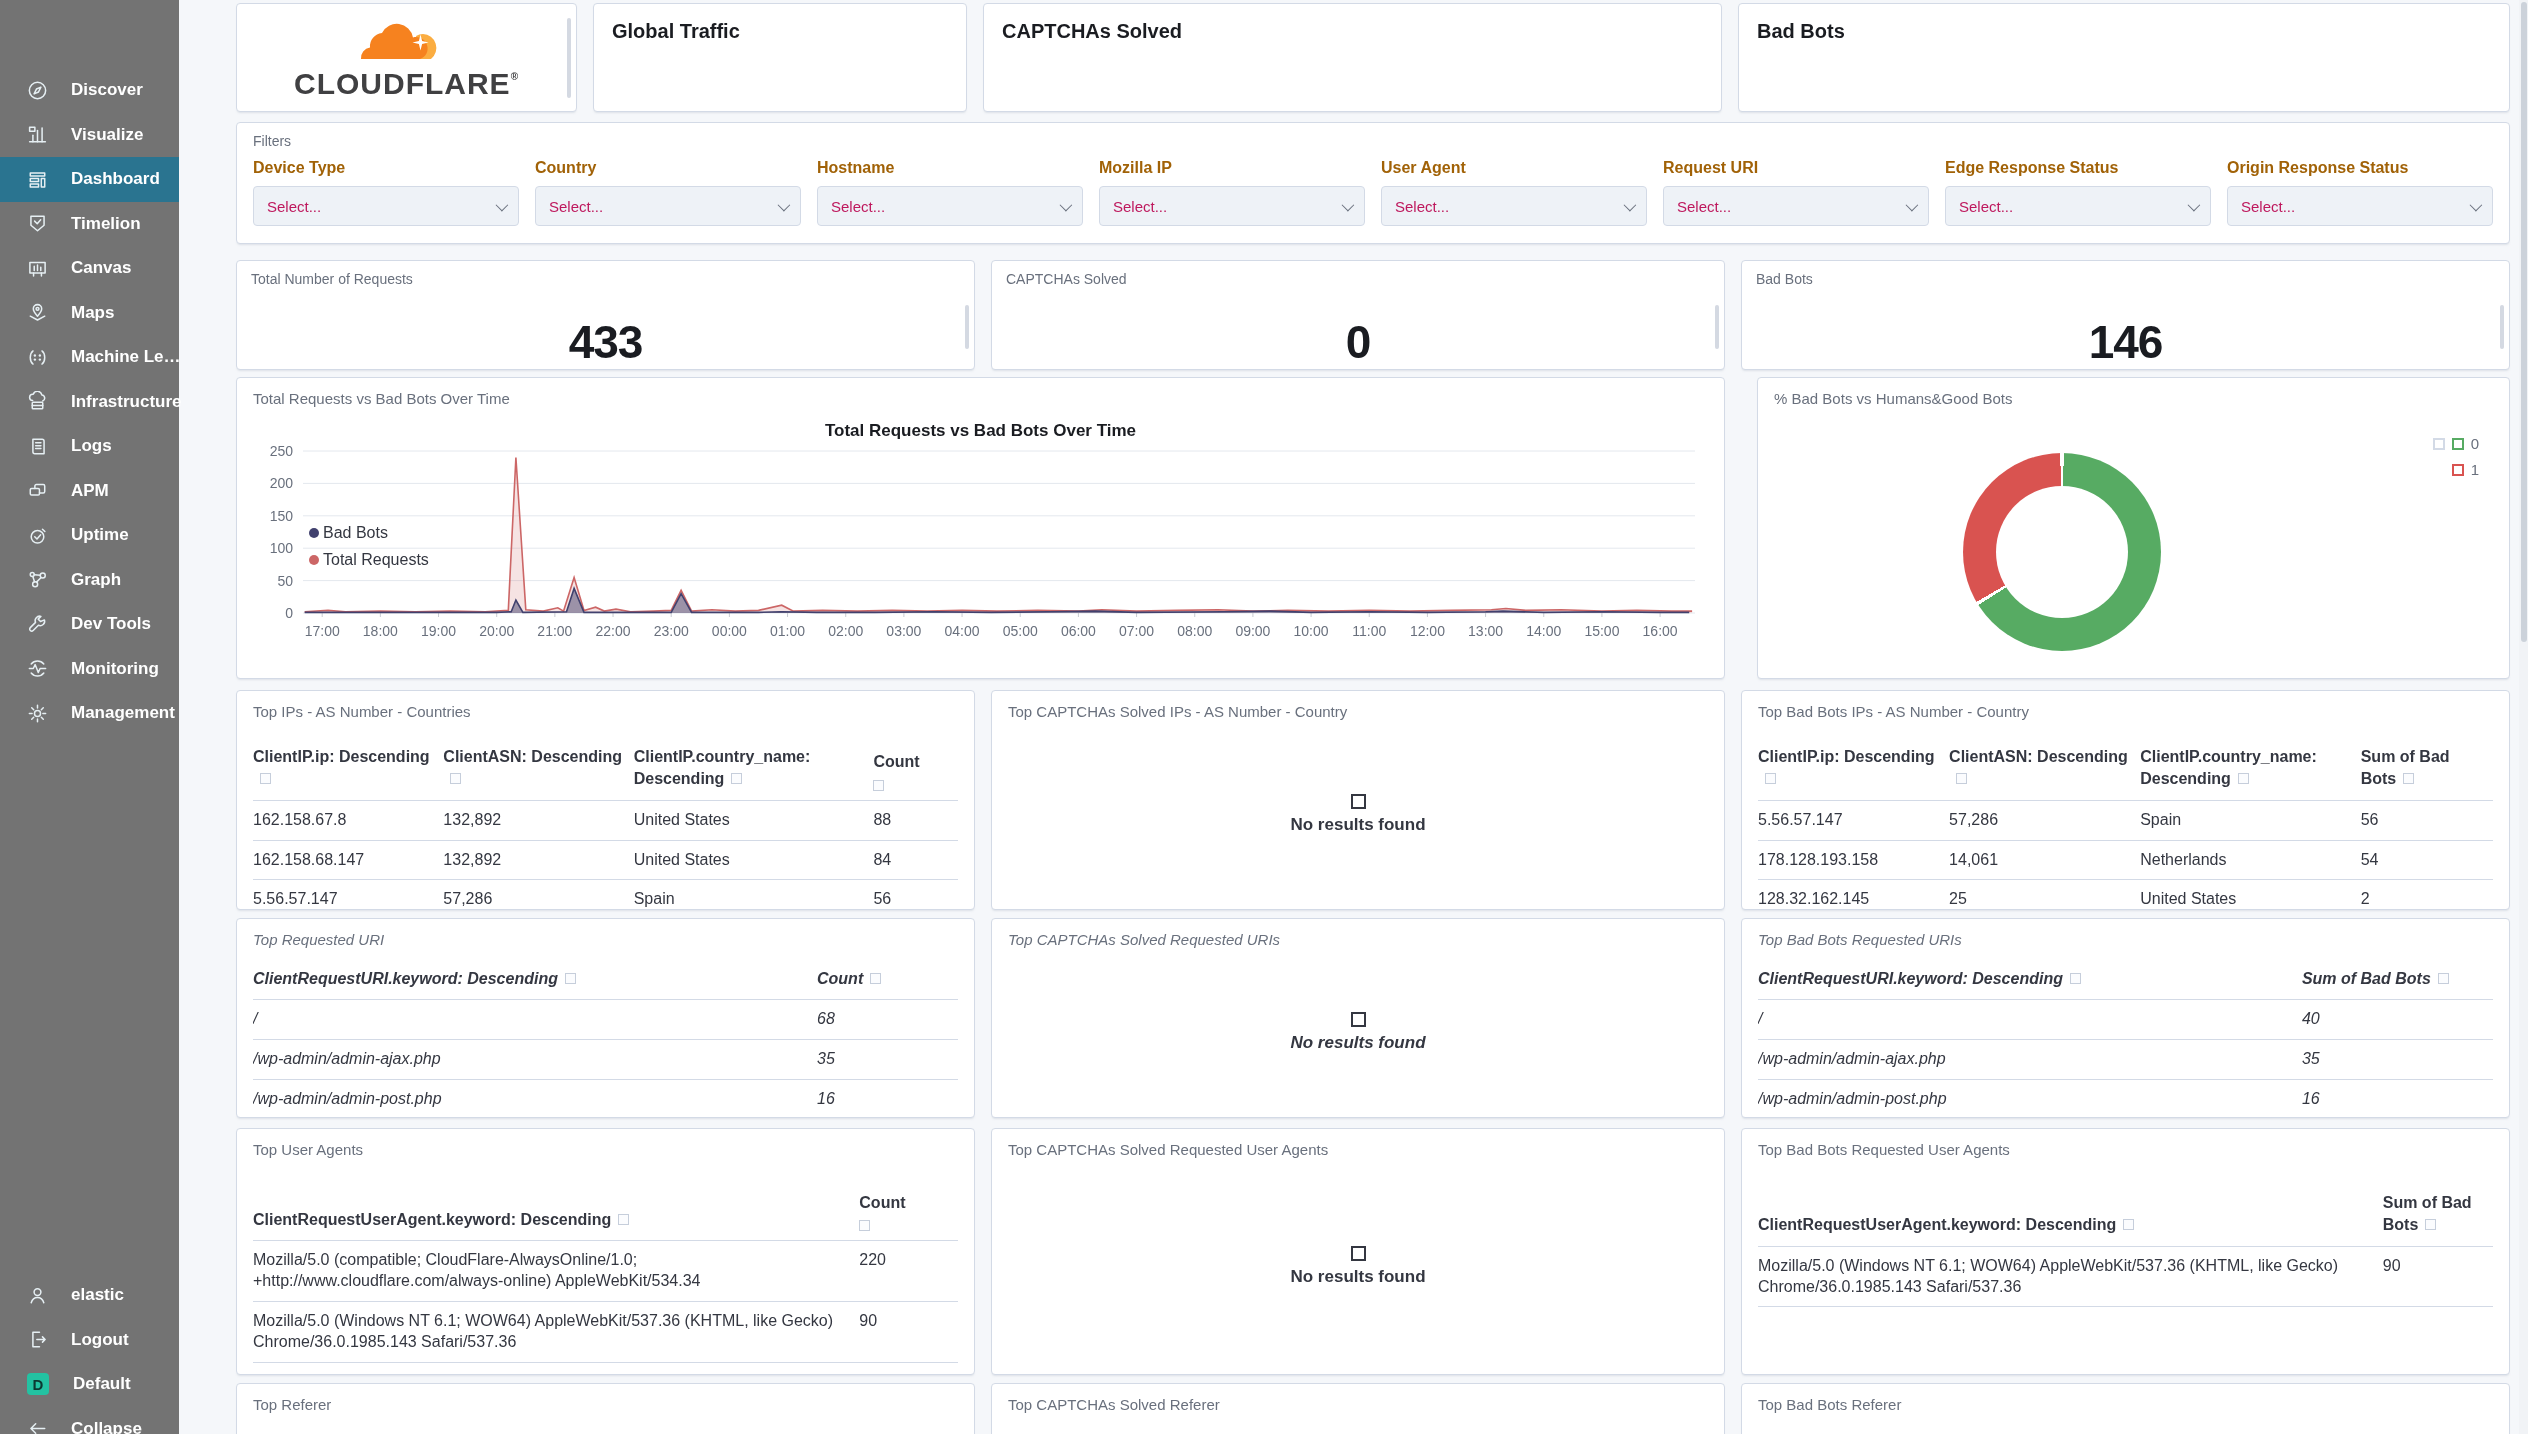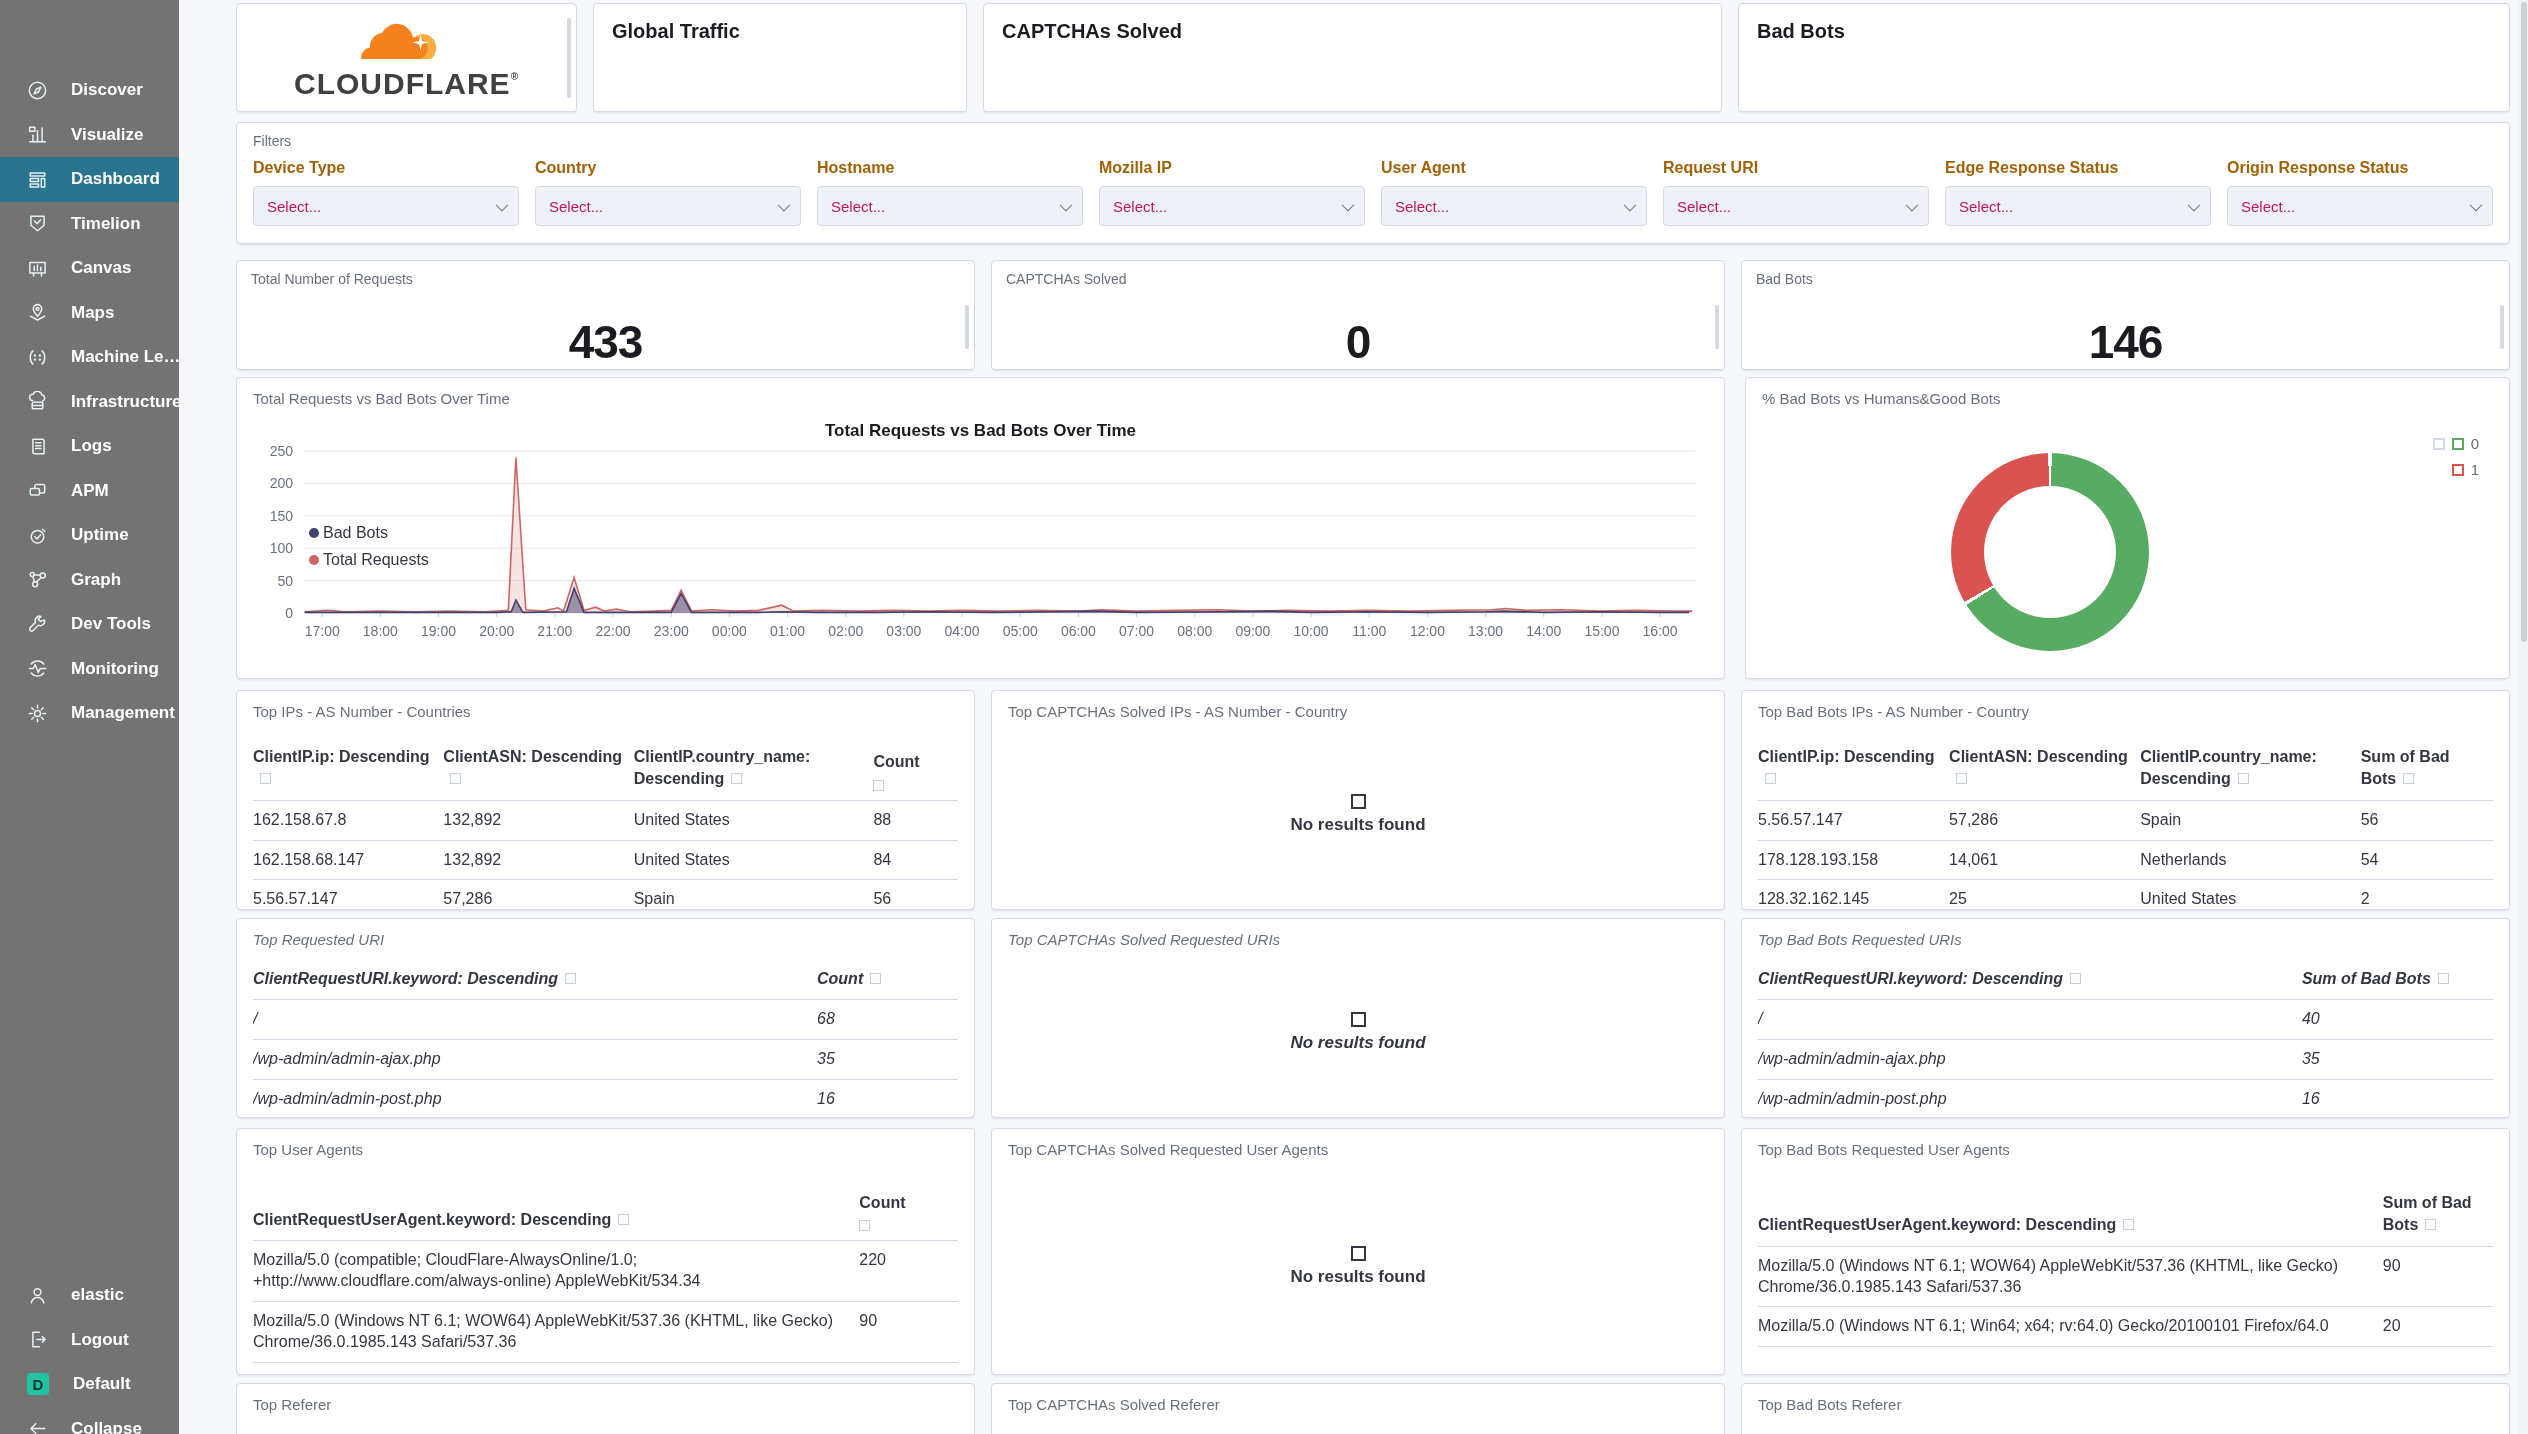--- a/index.html
+++ b/index.html
@@ -58,21 +58,21 @@
   .select .ph { color:#be185d; font-size:15px; }
   .chev { width:9px; height:9px; border-right:1.6px solid #69707d; border-bottom:1.6px solid #69707d;
     transform:rotate(45deg) translateY(-2px); }
   
   .metrics-row { display:grid; grid-template-columns:739px 734px 1fr; gap:16px; margin-top:16px; height:110px; }
   .metric-card { display:flex; flex-direction:column; }
   .metric-title { font-size:14px; color:#69707d; padding:10px 14px 0 14px; }
   .metric-value { flex:1; display:flex; align-items:flex-end; justify-content:center;
     font-size:46px; font-weight:bold; color:#1a1c21; letter-spacing:-1px; }
   
-  .charts-row { display:grid; grid-template-columns:1489px 1fr; gap:20px; margin-top:7px; height:302px; }
+  .charts-row { display:grid; grid-template-columns:1489px 1fr; gap:32px; margin-top:7px; height:302px; }
   .ts-wrap { position:relative; padding:0 14px; }
   .ts-title { text-align:center; font-size:17px; font-weight:bold; color:#1a1c21; margin-top:14px; }
   .ts-legend { position:absolute; left:72px; top:98px; z-index:2; }
   .ts-legend .lrow { display:flex; align-items:center; gap:4px; font-size:16px; color:#343741; line-height:27px; }
   .ts-legend .dot { width:10px; height:10px; border-radius:50%; }
   .donut-area { position:relative; height:260px; }
   .donut { position:absolute; left:205px; top:46px; width:198px; height:198px; border-radius:50%; }
   .donut::after { content:""; position:absolute; left:33px; top:33px; width:132px; height:132px;
     background:#fff; border-radius:50%; }
   .pie-legend { position:absolute; right:30px; top:24px; }
@@ -675,24 +675,20 @@
             <tr>
           <th style="width:85%"><span>ClientRequestUserAgent.keyword: Descending</span><span class="sortbox"></span></th>
           <th style="width:15%"><span>Sum of Bad Bots</span><span class="sortbox"></span></th>
         </tr>
           </thead>
         <tbody>
           <tr>
               <td class="wrap">Mozilla/5.0 (Windows NT 6.1; WOW64) AppleWebKit/537.36 (KHTML, like Gecko) Chrome/36.0.1985.143 Safari/537.36</td>
               <td>90</td>
             </tr>
-          <tr>
-              <td class="wrap">Mozilla/5.0 (Windows NT 6.1; Win64; x64; rv:64.0) Gecko/20100101 Firefox/64.0</td>
-              <td>20</td>
-            </tr>
         </tbody>
       </table>
     </div>
   </section>
 
   <section class="trow row4">
     <div class="panel flexcol">
       <div class="panel-title" style="padding-left:0;">Top Referer</div>
       <div class="partial-head">Count</div>
     </div>

